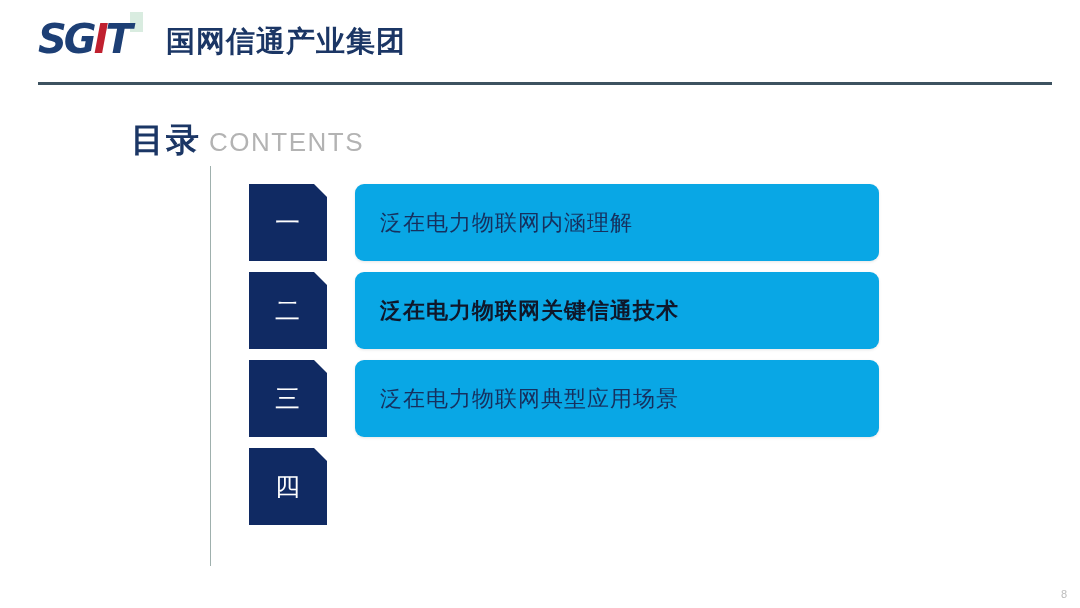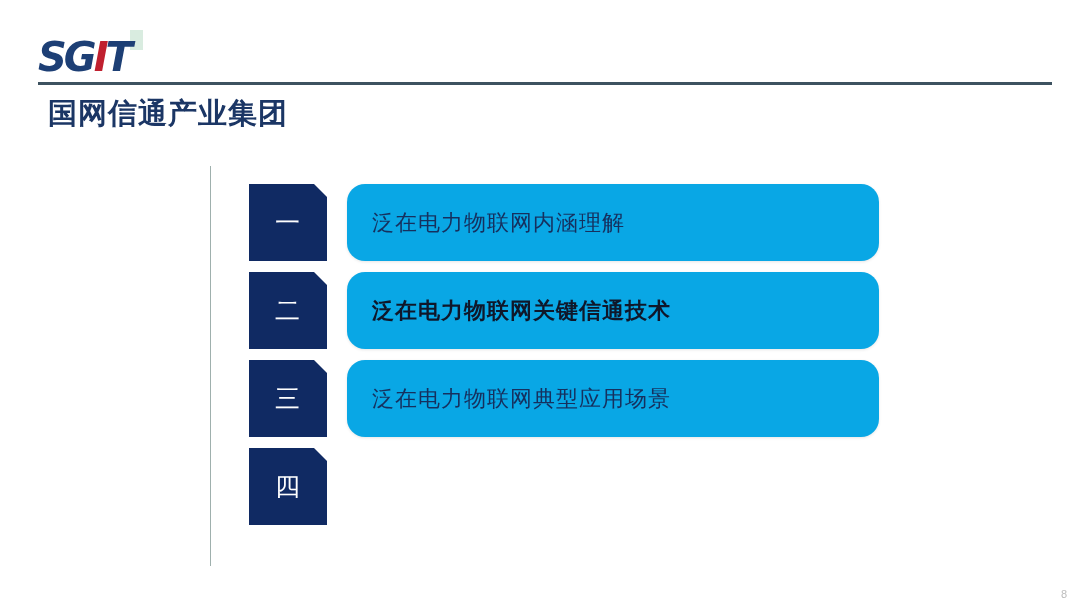--- a/index.html
+++ b/index.html
@@ -21,25 +21,24 @@
     left: 0; top: 0;
     width: 1080px;
     height: 608px;
     background: #ffffff;
   }
 
   
   .header {
     position: absolute;
     left: 38px;
-    top: 30px;
+    top: 12px;
     height: 62px;
     display: flex;
     align-items: flex-start;
-    flex-direction: column;
   }
   .logo-mark {
     position: relative;
     width: 118px;
     height: 54px;
     flex: 0 0 auto;
   }
   .logo-sgit {
     position: absolute;
     left: 0;
@@ -162,24 +161,24 @@
     justify-content: center;
     font-family: "DejaVu Sans", "Liberation Sans", sans-serif;
     font-size: 25px;
     font-weight: normal;
     letter-spacing: 1px;
     -webkit-clip-path: polygon(0 0, calc(100% - 13px) 0, 100% 13px, 100% 100%, 0 100%);
     clip-path: polygon(0 0, calc(100% - 13px) 0, 100% 13px, 100% 100%, 0 100%);
   }
 
   .bar {
-    margin-left: 20px;
+    margin-left: 28px;
     flex: 1 1 auto;
     background: #09a7e5;
-    border-radius: 18px;
+    border-radius: 9px;
     display: flex;
     align-items: center;
     padding-left: 25px;
     box-sizing: border-box;
     box-shadow: 0 1px 3px rgba(0,0,0,0.10);
   }
   .bar-label {
     font-family: "DejaVu Sans", "Liberation Sans", sans-serif;
     font-size: 22px;
     font-weight: normal;
@@ -214,20 +213,24 @@
       <div class="logo-green-sq"></div>
       <div class="logo-sgit"><span>SG</span><span class="red-i">I</span><span>T</span></div>
     </div>
     <div class="logo-text">
       <div class="logo-cn">国网信通产业集团</div>
     </div>
   </div>
 
   <div class="header-rule"></div>
 
+  <div class="title-block">
+    <span class="title-cn">目录</span>
+    <span class="title-en">CONTENTS</span>
+  </div>
 
   <div class="v-rule"></div>
 
   <div class="contents">
 
     <div class="row">
       <div class="num-box">一</div>
       <div class="bar">
         <span class="bar-label">泛在电力物联网内涵理解</span>
       </div>

